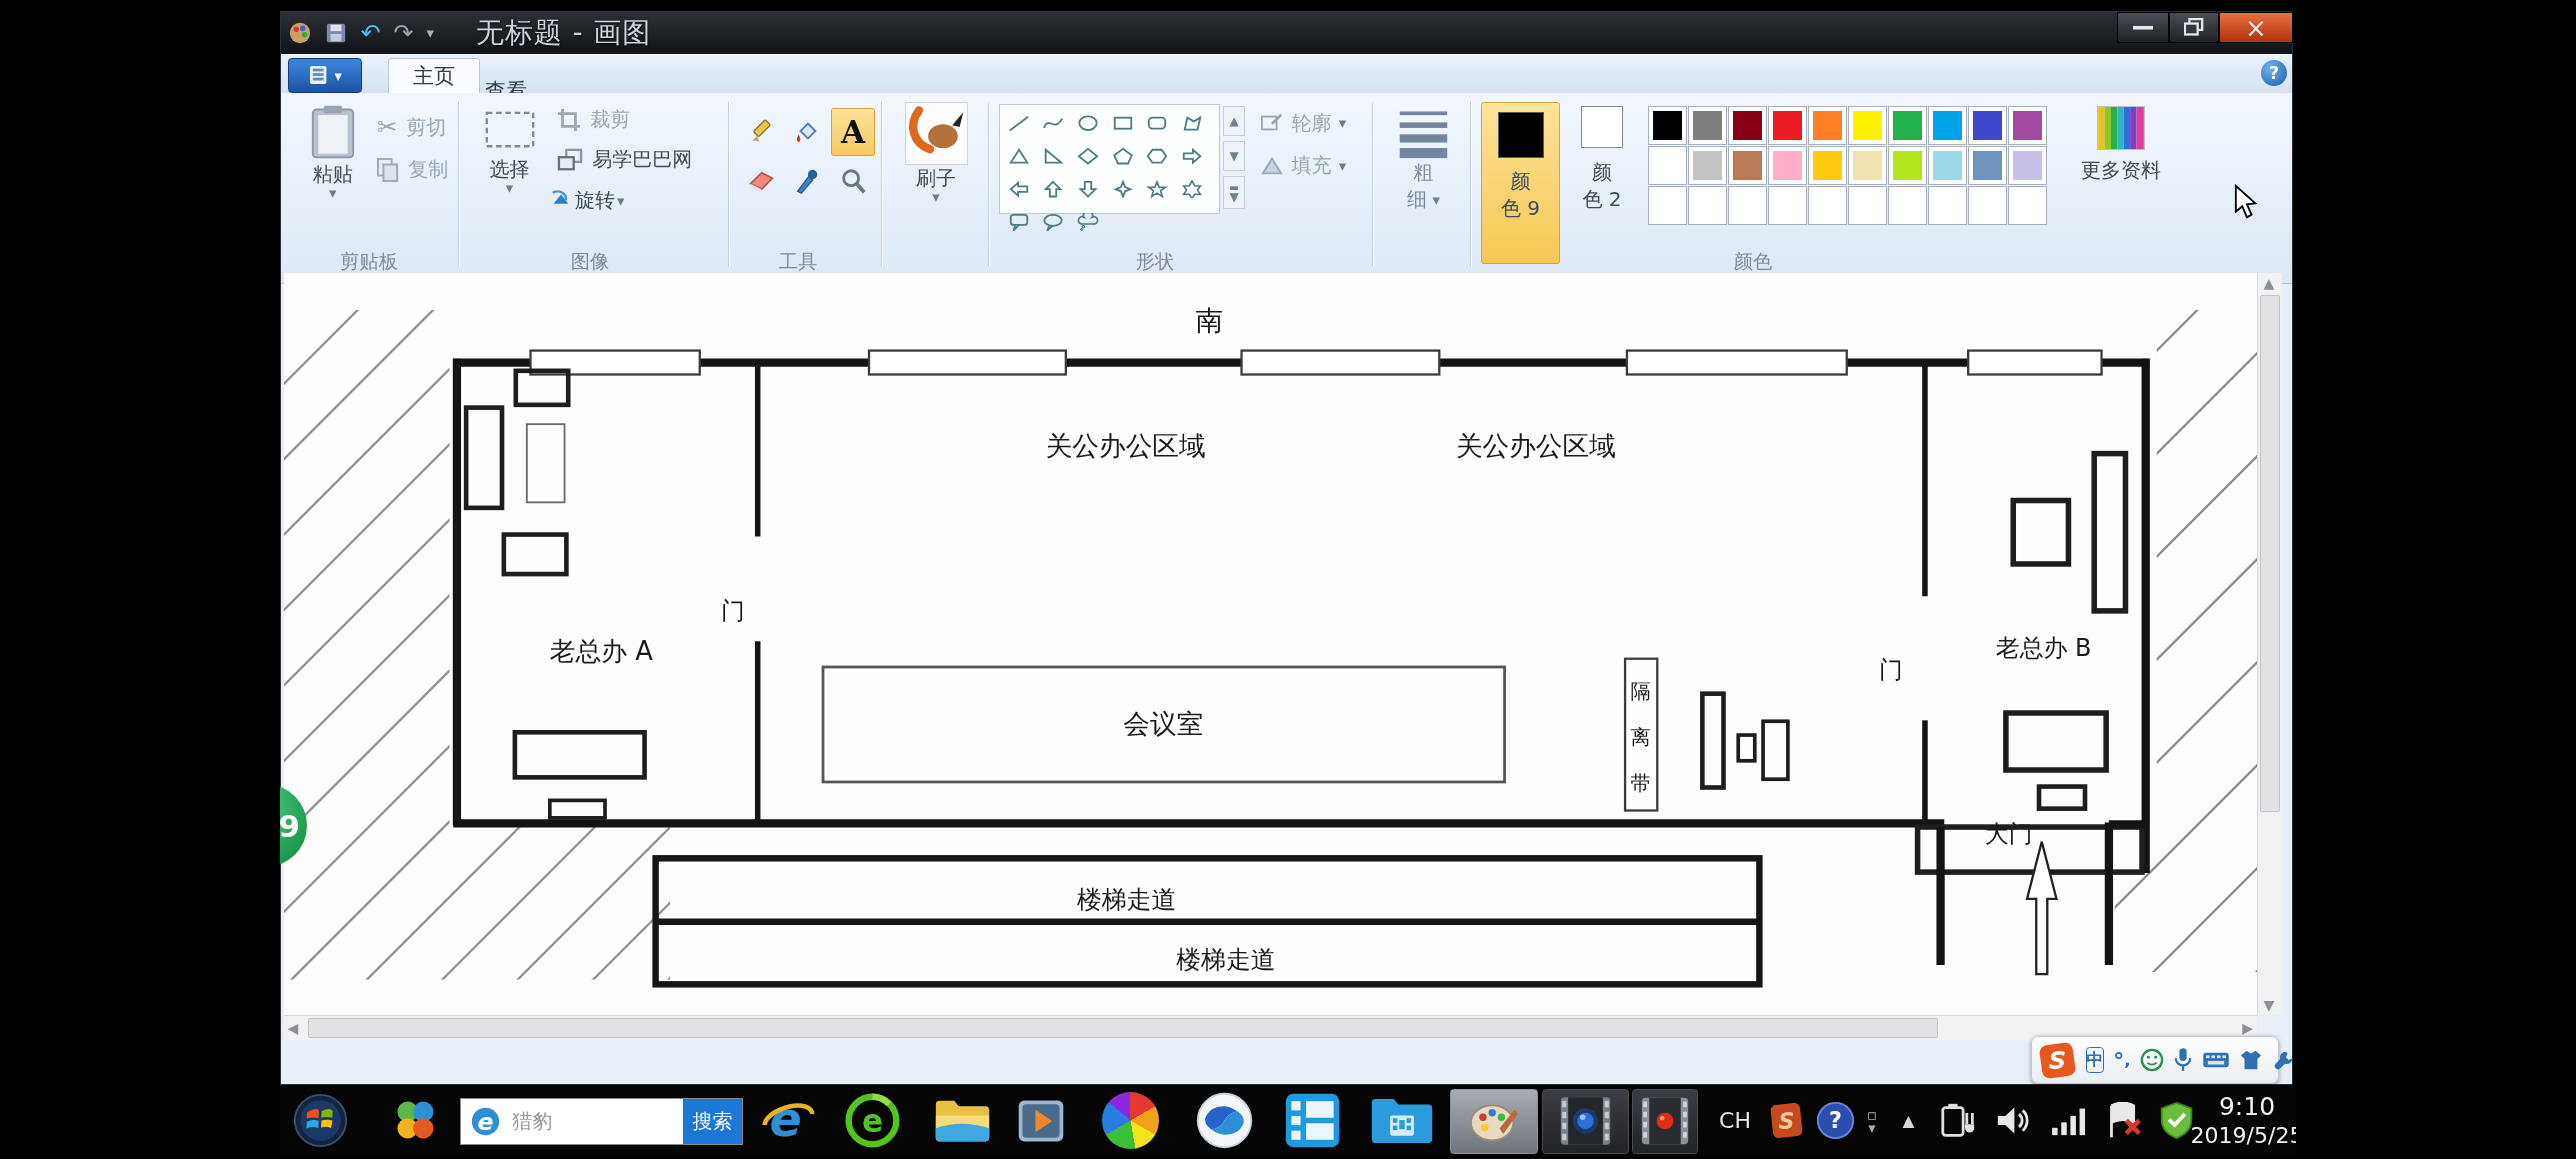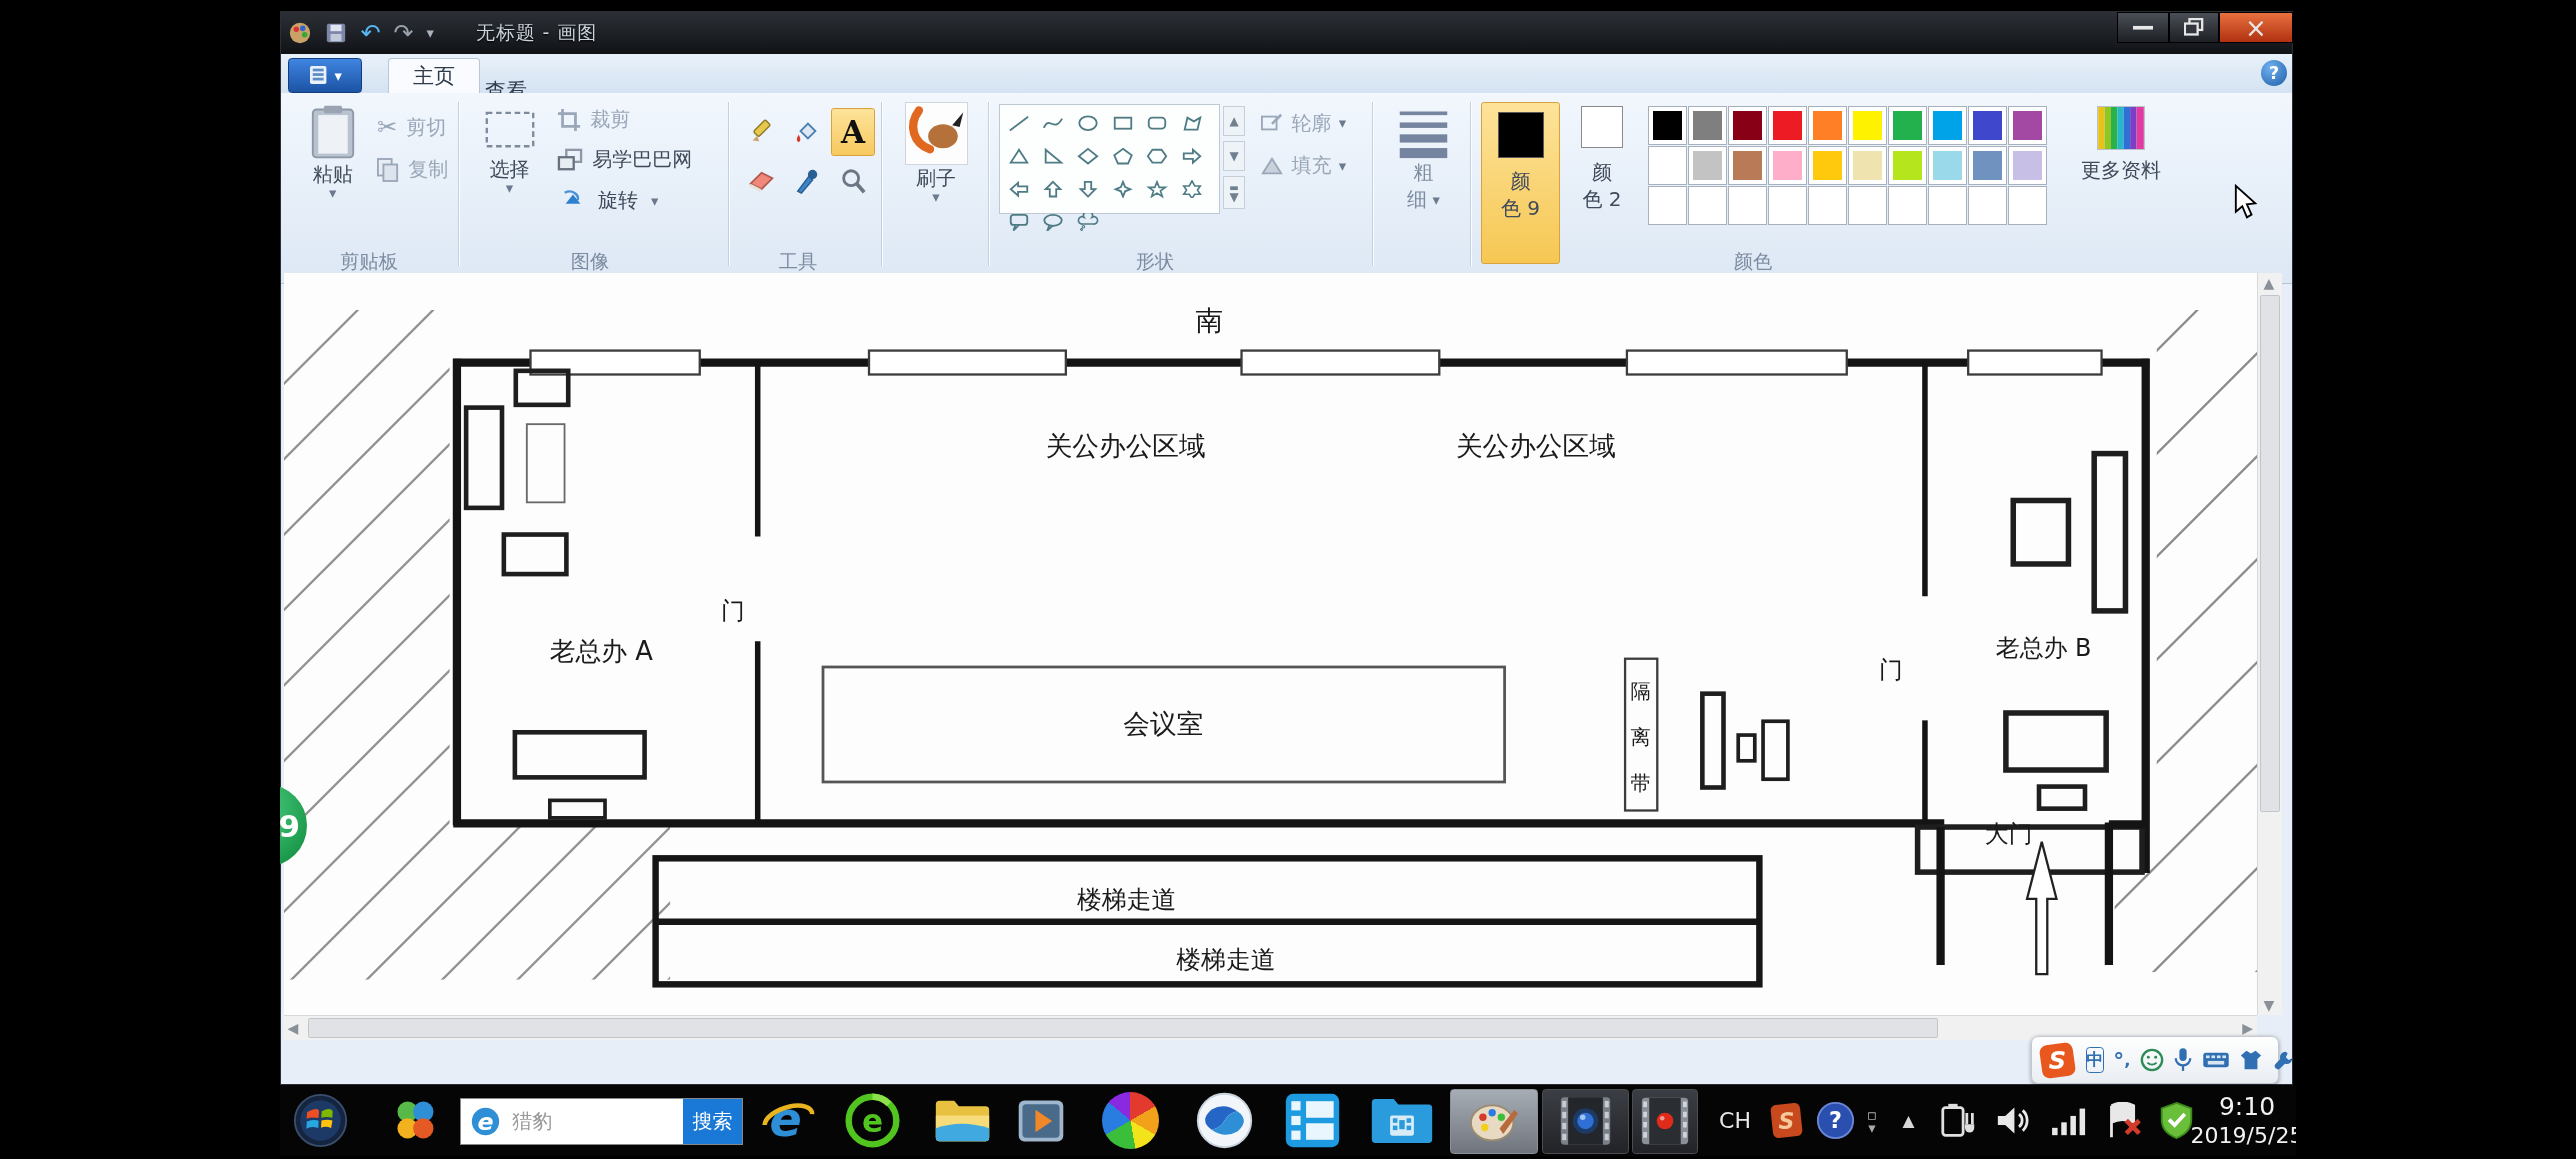--- a/index.html
+++ b/index.html
@@ -5,21 +5,21 @@
   html,body{margin:0;padding:0;background:#000;}
   .stage{position:relative;width:2576px;height:1159px;background:#000;overflow:hidden;
          font-family:"DejaVu Sans","Liberation Sans",sans-serif;}
   .abs{position:absolute;}
   .bar{position:absolute;background:#000;z-index:30;}
   
   .paint-window{position:absolute;left:280px;top:11px;width:2013px;height:1074px;
                 background:#e7eef8;border:0.9px solid #2a2f36;box-sizing:border-box;}
   .titlebar{position:absolute;left:0;top:0;width:100%;height:42px;
             background:linear-gradient(#2c3036,#101216);display:flex;align-items:center;}
-  .title-text{color:#cbd3dd;font-size:19px;letter-spacing:0.9px;text-shadow:0 0.9px 1.8px #000;}
+  .title-text{color:#cbd3dd;font-size:28px;letter-spacing:0.9px;text-shadow:0 0.9px 1.8px #000;}
   .qat{display:flex;align-items:center;gap:13px;margin-left:7.4px;margin-right:42px;}
   .winbtn{position:absolute;top:0;height:31px;border:0.9px solid #000;box-sizing:border-box;
           display:flex;align-items:center;justify-content:center;color:#e8e8e8;}
   .winbtn.min,.winbtn.res{background:linear-gradient(#4a4f57,#1d2averify024);background:linear-gradient(#4a4f57,#1d2024);}
   .winbtn.close{background:linear-gradient(#e9703f,#b03110);}
   
   .tabrow{position:absolute;left:0;top:42px;width:100%;height:39px;
           background:linear-gradient(#e9f1fa,#d4e2f2);border-bottom:0.9px solid #b9c6d6;}
   .appbtn{position:absolute;left:7.4px;top:3.7px;width:72px;height:33px;border-radius:3.7px;
           background:linear-gradient(#3f85e0,#1c53a5);border:0.9px solid #123c7e;
@@ -187,21 +187,21 @@
       </div>
       <div class="abs" style="left:276px;top:53px;display:flex;gap:9.2px;align-items:center;">
         <span>
           <svg width="26" height="24" viewBox="0 0 28 26">
               <rect x="10" y="2" width="16" height="13" fill="none" stroke="#8d97a6" stroke-width="2.5"></rect>
               <rect x="2" y="10" width="16" height="13" fill="#e8edf4" stroke="#68727f" stroke-width="2.5"></rect>
             </svg>
         </span>
         <span class="rbtn-label">易学巴巴网</span>
       </div>
-      <div class="abs" style="left:280px;top:94px;display:flex;gap:13px;align-items:center;">
+      <div class="abs" style="left:268px;top:94px;display:flex;gap:2px;align-items:center;">
         <span>
           <svg width="24" height="24" viewBox="0 0 26 26">
               <path d="M4 4 C12 0 20 6 18 12" fill="none" stroke="#4a90d9" stroke-width="2.5"></path>
               <path d="M5 16 L21 16 L13 6 Z" fill="#2f7fd0"></path>
             </svg>
         </span>
         <span class="rbtn-label">旋转</span>
         <span class="caret">▾</span>
       </div>
       <div class="glabel" style="left:208px;">图像</div>

